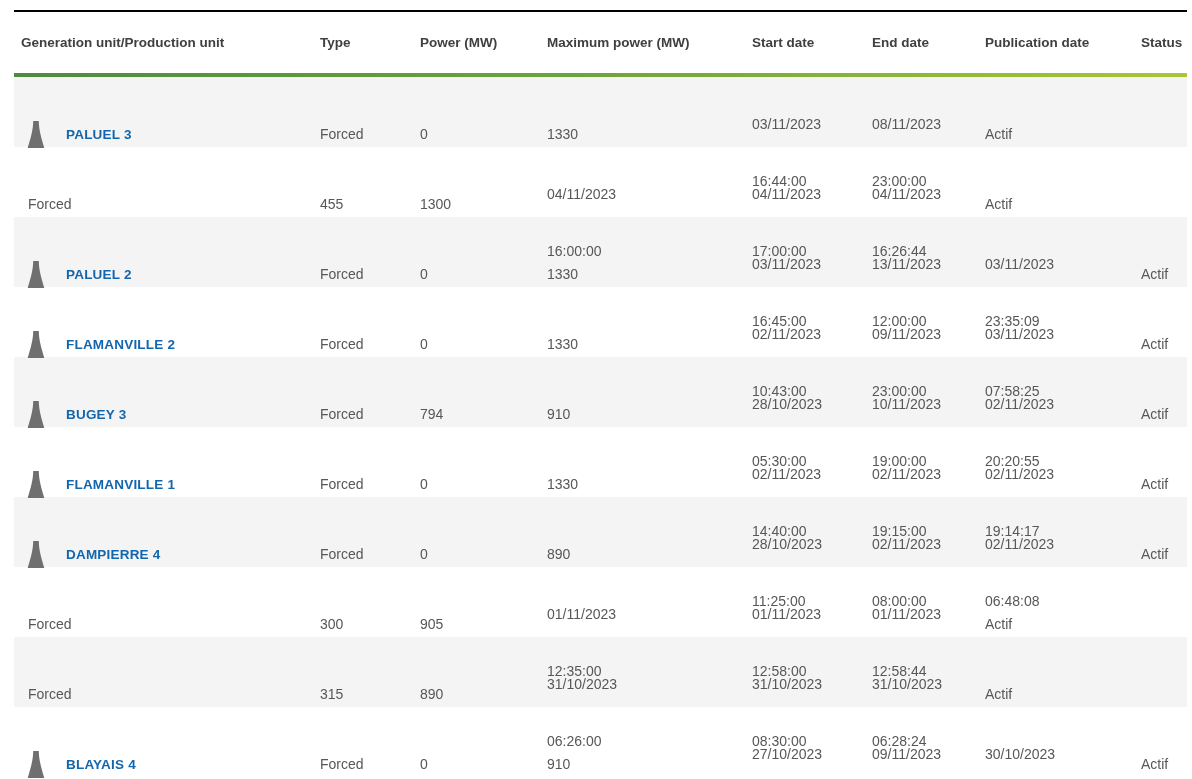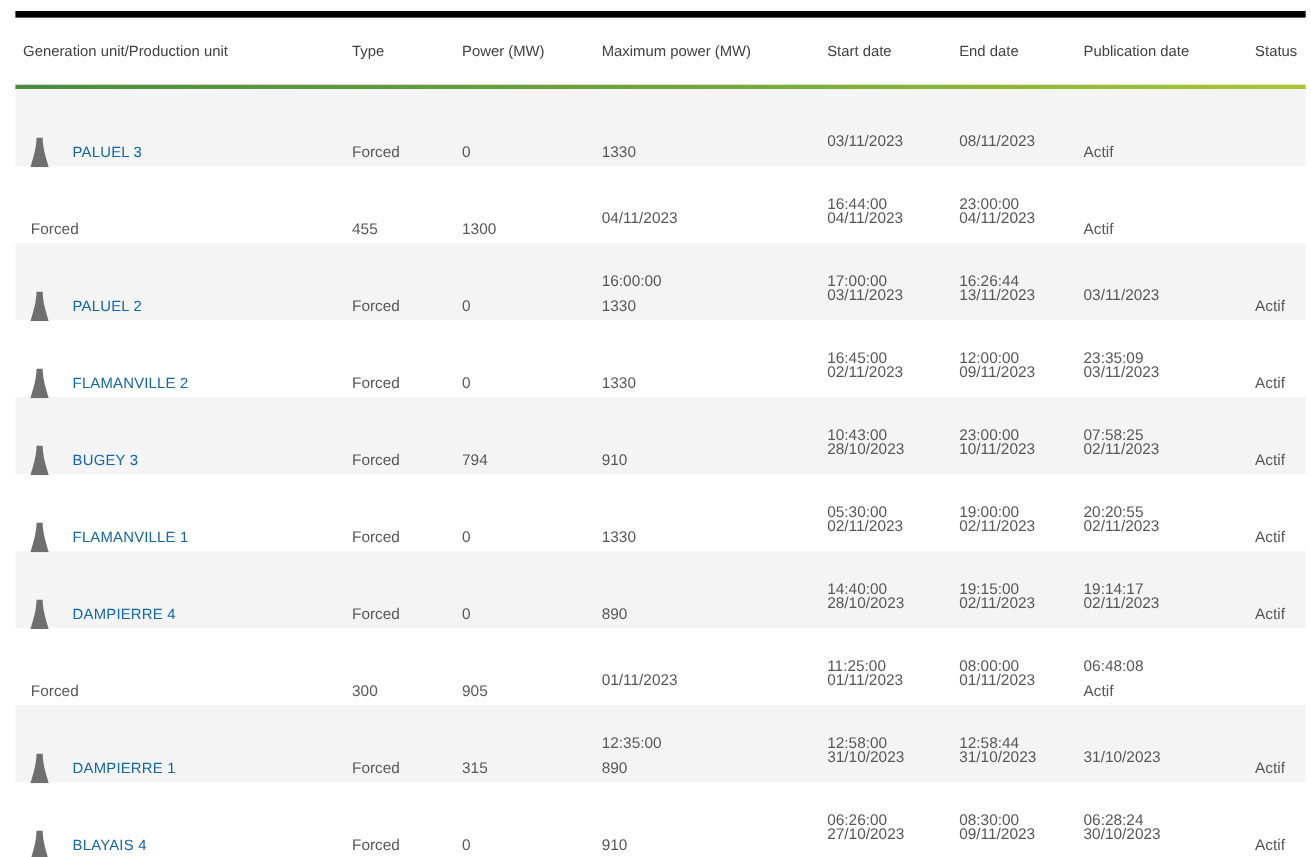--- a/index.html
+++ b/index.html
@@ -17,23 +17,24 @@
   }
   .tableWrap {
     margin-left: 14px;
     width: 1173px;
   }
   .grid {
     display: grid;
     grid-template-columns: 292px 100px 127px 205px 120px 113px 156px 60px;
   }
   .headerRow {
-    border-top: 6px solid #000000;
+    border-top: 2px solid #000000;
     height: 61px;
     align-items: center;
+    font-weight: bold;
   }
   .headerRow .hcell {
     font-size: 13.5px;
     color: #404040;
     padding-left: 14px;
     white-space: nowrap;
   }
   .headerRow .hcell.first {
     padding-left: 7px;
   }
@@ -62,21 +63,21 @@
     margin-left: 13px;
     width: 18px;
     height: 27px;
     display: inline-flex;
     flex: 0 0 auto;
   }
   .tower svg { width: 18px; height: 27px; }
   .unitlink {
     margin-left: 21px;
     font-size: 13.5px;
-    font-weight: normal;
+    font-weight: bold;
     color: #1266ad;
     text-decoration: none;
     letter-spacing: 0.2px;
   }
   .datecell span {
     display: block;
     line-height: 20px;
     margin-top: 37px;
   }
 </style>
@@ -290,28 +291,20 @@
       <span>12:58:00</span>
     </div>
     <div class="cell datecell">
       <span>01/11/2023</span>
       <span>12:58:44</span>
     </div>
     <div class="cell">Actif</div>
   </div>
 
   <div class="grid row odd">
-    <div class="cell unitcell">
-      <span class="tower">
-        <svg viewBox="0 0 18 27" xmlns="http://www.w3.org/2000/svg">
-          <path d="M6.2 0 L11.8 0 C11.8 9 14.5 17.5 17.3 27 L0.7 27 C3.5 17.5 6.2 9 6.2 0 Z" fill="#6f6f6f"></path>
-        </svg>
-      </span>
-      <a href="#" class="unitlink">DAMPIERRE 1</a>
-    </div>
     <div class="cell">Forced</div>
     <div class="cell">315</div>
     <div class="cell">890</div>
     <div class="cell datecell">
       <span>31/10/2023</span>
       <span>06:26:00</span>
     </div>
     <div class="cell datecell">
       <span>31/10/2023</span>
       <span>08:30:00</span>

